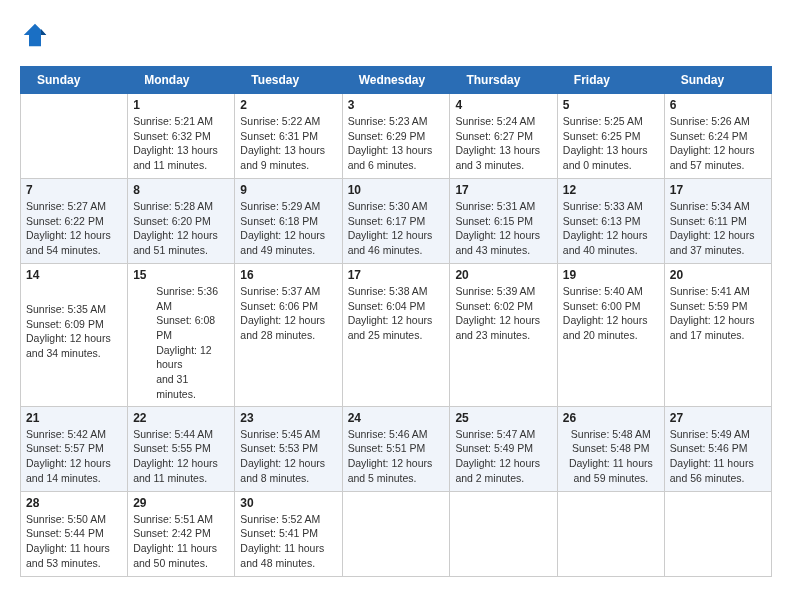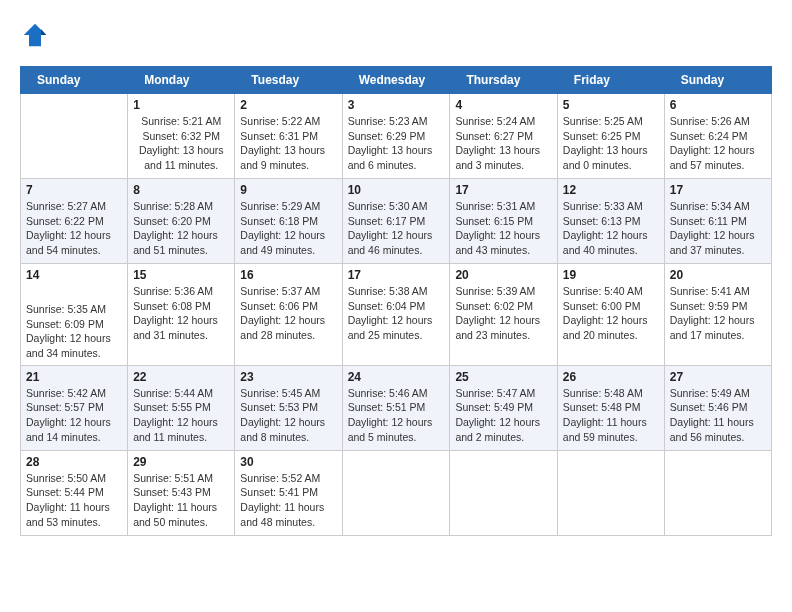--- a/index.html
+++ b/index.html
@@ -120,21 +120,21 @@
         <th>Thursday</th>
         <th>Friday</th>
         <th>Sunday</th>
       </tr>
   </thead>
   <tbody id="calendar-body">
   <tr>
         <td class="empty"></td>
         <td>
           <div class="day-num">1</div>
-          <div class="day-info" style="white-space: pre-line; text-align: center;">Sunrise: 5:21 AM
+          <div class="day-info" style="white-space: pre-line;">Sunrise: 5:21 AM
 Sunset: 6:32 PM
 Daylight: 13 hours
 and 11 minutes.</div>
         </td>
         <td>
           <div class="day-num">2</div>
           <div class="day-info" style="white-space: pre-line;">Sunrise: 5:22 AM
 Sunset: 6:31 PM
 Daylight: 13 hours
 and 9 minutes.</div>
@@ -222,21 +222,21 @@
       <tr>
         <td>
           <div class="day-num">14</div>
           <div class="day-info" style="white-space: pre-line; margin-top: 20px;">Sunrise: 5:35 AM
 Sunset: 6:09 PM
 Daylight: 12 hours
 and 34 minutes.</div>
         </td>
         <td>
           <div class="day-num">15</div>
-          <div class="day-info" style="white-space: pre-line;">Sunrise: 5:36 AM
+          <div class="day-info" style="white-space: pre-line; margin-left: 23px;">Sunrise: 5:36 AM
 Sunset: 6:08 PM
 Daylight: 12 hours
 and 31 minutes.</div>
         </td>
         <td>
           <div class="day-num">16</div>
           <div class="day-info" style="white-space: pre-line;">Sunrise: 5:37 AM
 Sunset: 6:06 PM
 Daylight: 12 hours
 and 28 minutes.</div>
@@ -258,21 +258,21 @@
         <td>
           <div class="day-num">19</div>
           <div class="day-info" style="white-space: pre-line;">Sunrise: 5:40 AM
 Sunset: 6:00 PM
 Daylight: 12 hours
 and 20 minutes.</div>
         </td>
         <td>
           <div class="day-num">20</div>
           <div class="day-info" style="white-space: pre-line;">Sunrise: 5:41 AM
-Sunset: 9:59 PM
+Sunset: 5:59 PM
 Daylight: 12 hours
 and 17 minutes.</div>
         </td>
       </tr>
       <tr>
         <td>
           <div class="day-num">21</div>
           <div class="day-info" style="white-space: pre-line;">Sunrise: 5:42 AM
 Sunset: 5:57 PM
 Daylight: 12 hours
@@ -301,21 +301,21 @@
         </td>
         <td>
           <div class="day-num">25</div>
           <div class="day-info" style="white-space: pre-line;">Sunrise: 5:47 AM
 Sunset: 5:49 PM
 Daylight: 12 hours
 and 2 minutes.</div>
         </td>
         <td>
           <div class="day-num">26</div>
-          <div class="day-info" style="white-space: pre-line;">Sunrise: 5:48 AM
+          <div class="day-info" style="white-space: pre-line; text-align: center;">Sunrise: 5:48 AM
 Sunset: 5:48 PM
 Daylight: 11 hours
 and 59 minutes.</div>
         </td>
         <td>
           <div class="day-num">27</div>
           <div class="day-info" style="white-space: pre-line;">Sunrise: 5:49 AM
 Sunset: 5:46 PM
 Daylight: 11 hours
 and 56 minutes.</div>
@@ -325,21 +325,21 @@
         <td>
           <div class="day-num">28</div>
           <div class="day-info" style="white-space: pre-line;">Sunrise: 5:50 AM
 Sunset: 5:44 PM
 Daylight: 11 hours
 and 53 minutes.</div>
         </td>
         <td>
           <div class="day-num">29</div>
           <div class="day-info" style="white-space: pre-line;">Sunrise: 5:51 AM
-Sunset: 5:43 PM
+Sunset: 2:42 PM
 Daylight: 11 hours
 and 50 minutes.</div>
         </td>
         <td>
           <div class="day-num">30</div>
           <div class="day-info" style="white-space: pre-line;">Sunrise: 5:52 AM
 Sunset: 5:41 PM
 Daylight: 11 hours
 and 48 minutes.</div>
         </td>

